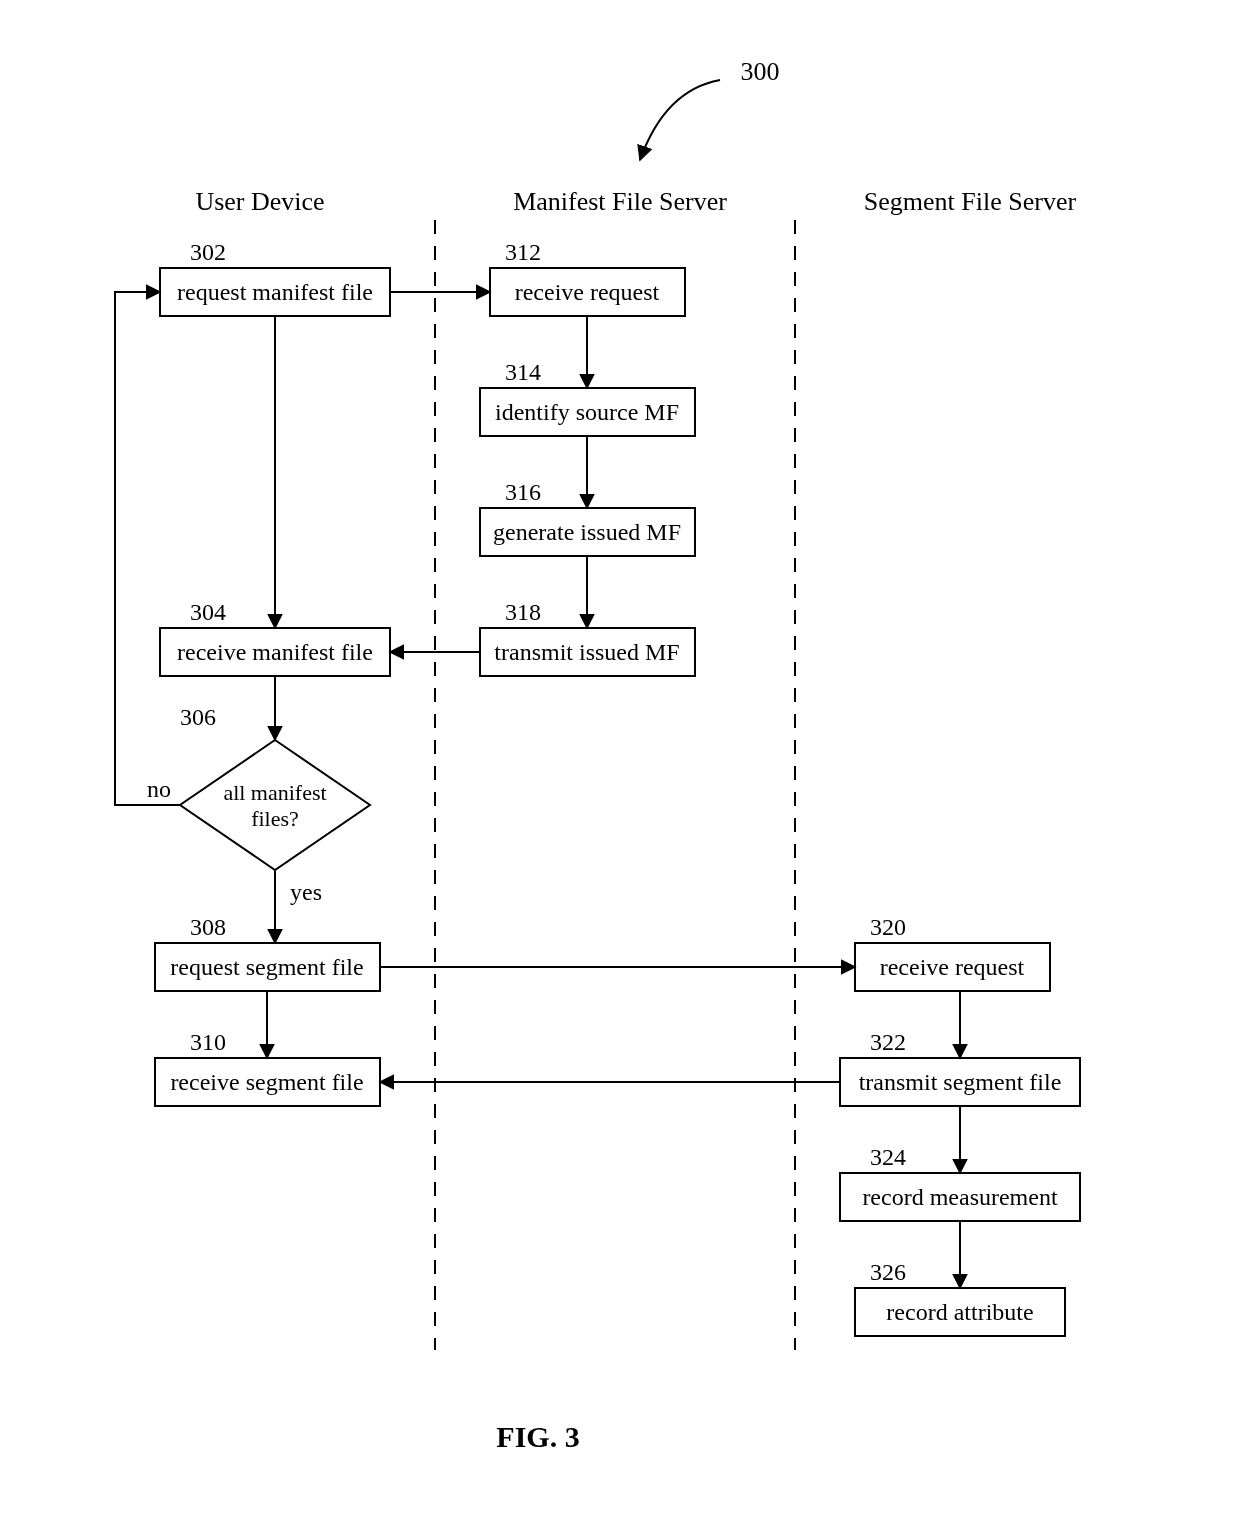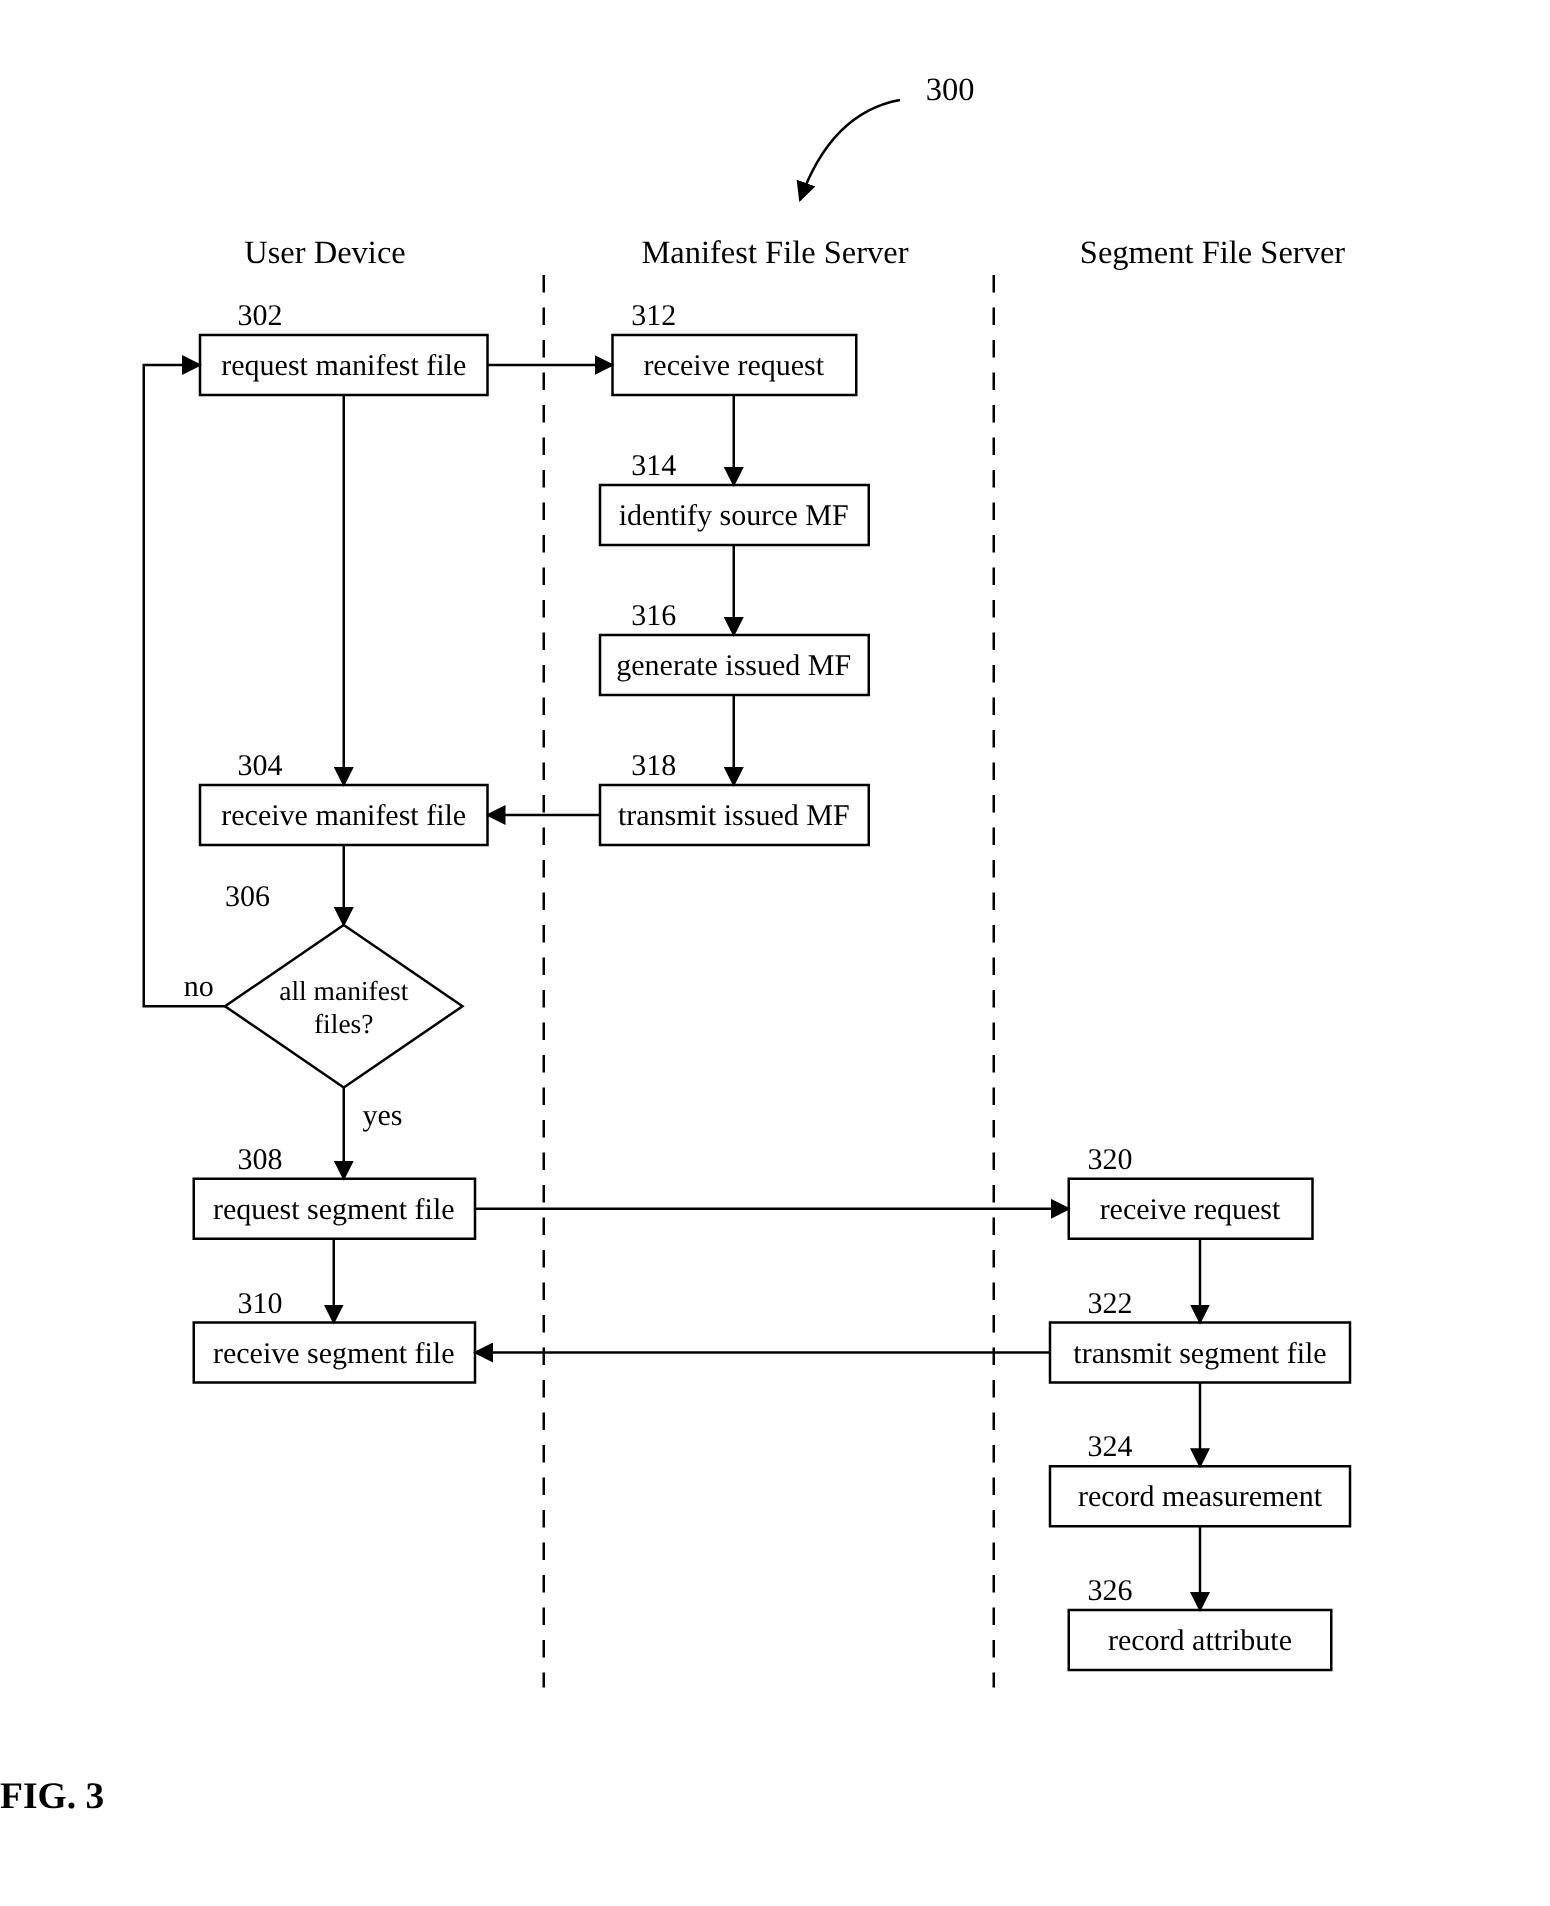--- a/index.html
+++ b/index.html
@@ -10,21 +10,21 @@
     width: 1240px;
     height: 1525px;
     position: relative;
   }
   svg {
     display: block;
   }
   .caption {
     position: absolute;
     width: 1076px;
-    text-align: left;
+    text-align: center;
     font-size: 30px;
     font-weight: bold;
     font-family: "Times New Roman", Times, serif;
   }
 </style>
 </head>
 <body>
 
 <svg width="1240" height="1525" viewBox="0 0 1240 1525">
   <defs>

